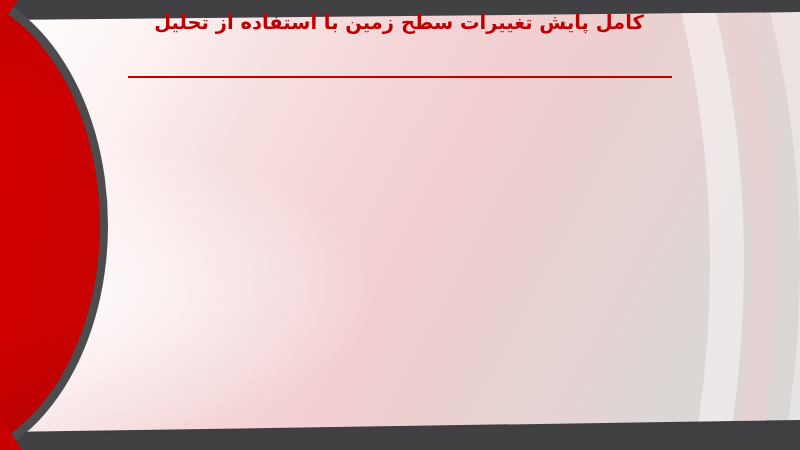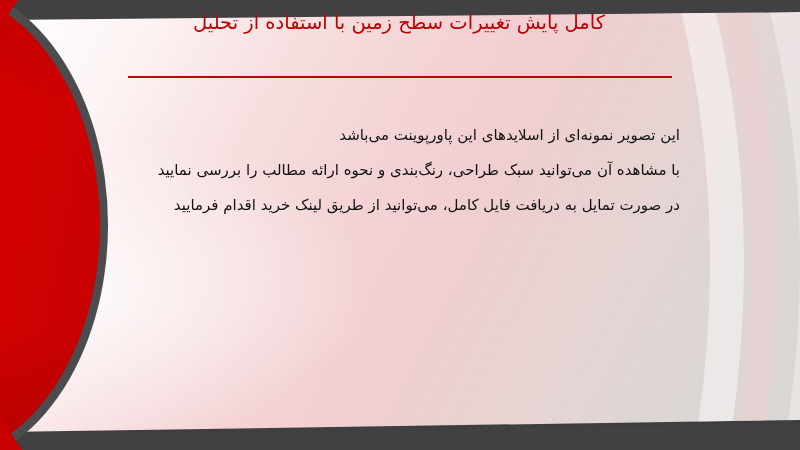--- a/index.html
+++ b/index.html
@@ -125,21 +125,21 @@
     position: absolute;
     right: 128px;
     top: 8px;
     width: 546px;
     text-align: center;
     direction: rtl;
   }
   .title-line {
     color: #c00000;
     font-size: 19.5px;
-    font-weight: normal;
+    font-weight: bold;
     line-height: 30px;
     letter-spacing: 0px;
     white-space: nowrap;
   }
   .title-rule {
     position: absolute;
     right: 128px;
     top: 76px;
     width: 544px;
     height: 0;
@@ -189,19 +189,14 @@
   <div class="left-ellipse"></div>
   <div class="left-ellipse-shade"></div>
   <div class="red-corner-top"></div>
   <div class="red-corner-bottom"></div>
 
   <div class="title-block">
     <div class="title-line">کامل پایش تغییرات سطح زمین با استفاده از تحلیل</div>
   </div>
   <div class="title-rule"></div>
 
-  <div class="body-block">
-    <div class="body-line">این تصویر نمونه‌ای از اسلایدهای این پاورپوینت می‌باشد</div>
-    <div class="body-line">با مشاهده آن می‌توانید سبک طراحی، رنگ‌بندی و نحوه ارائه مطالب را بررسی نمایید</div>
-    <div class="body-line">در صورت تمایل به دریافت فایل کامل، می‌توانید از طریق لینک خرید اقدام فرمایید</div>
-  </div>
 
 </div>
 
 </body></html>

